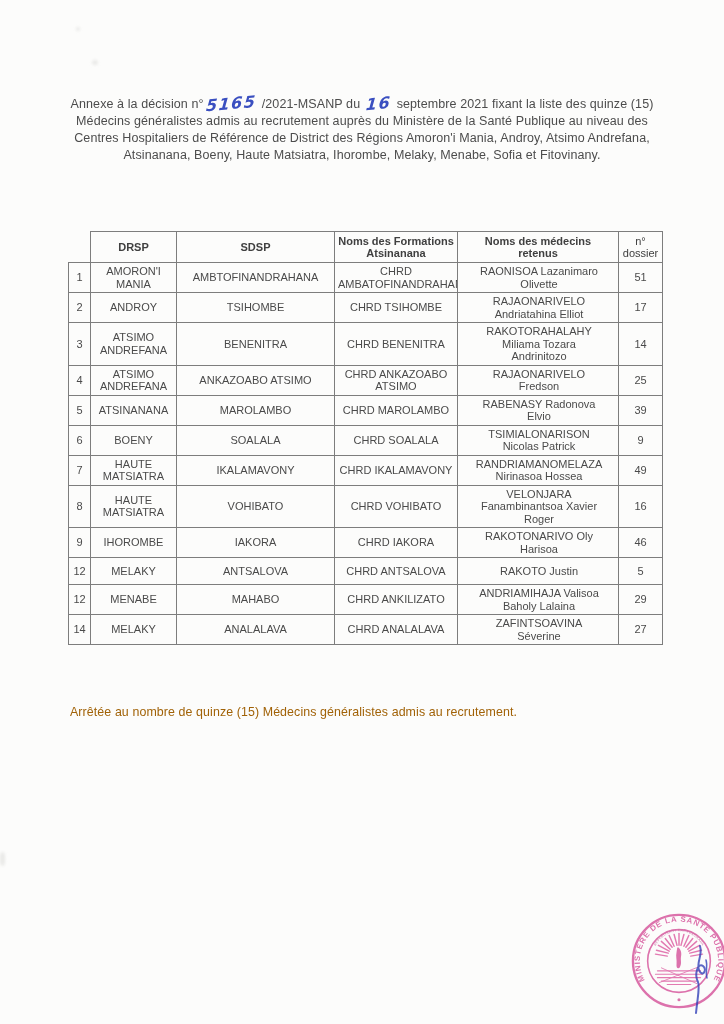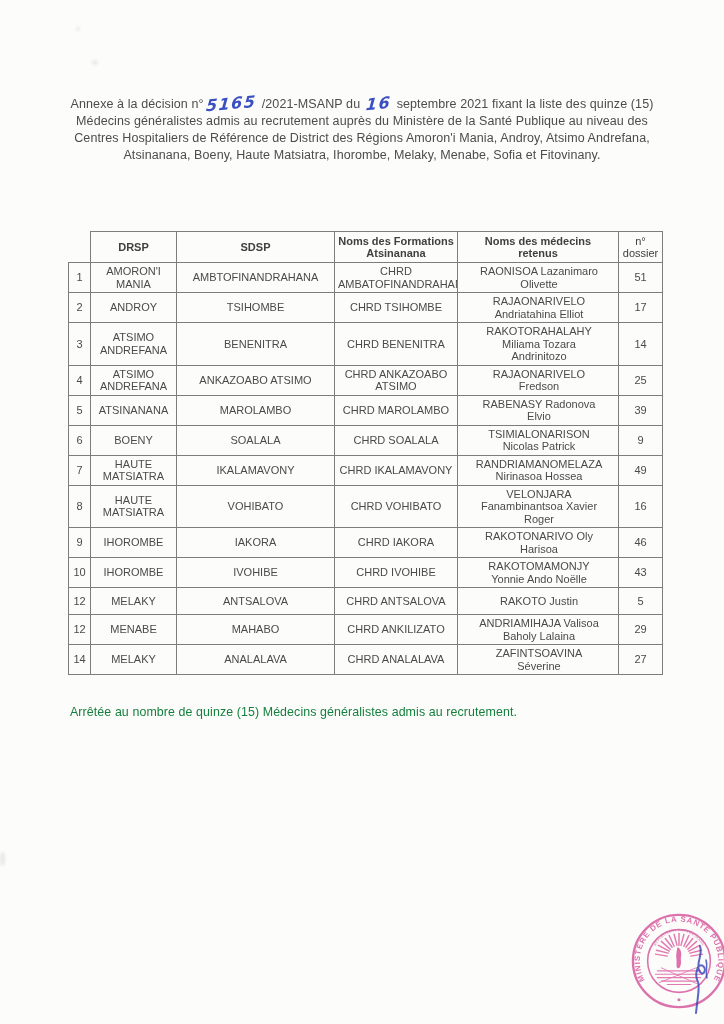--- a/index.html
+++ b/index.html
@@ -31,21 +31,21 @@
   }
   table.doc td{height:22px;}
   table.doc th{font-weight:bold;text-align:center;color:#404040;height:26px;}
   .th-empty{border-top:none !important;border-left:none !important;}
   .th-dossier{font-weight:normal !important;}
   .c-num,.c-drsp,.c-sdsp,.c-formation,.c-dossier{text-align:center;}
   .c-medecin{text-align:center;padding-left:5px !important;}
   
   .footer-note{
     position:absolute;left:70px;top:705px;margin:0;
-    font-size:12.4px;color:#15803d;letter-spacing:.1px;
+    font-size:12.4px;color:#a16207;letter-spacing:.1px;
   }
   
   .stamp{position:absolute;left:630px;top:912px;width:98px;height:98px;
     opacity:.82;filter:blur(.4px);}
   .signature{position:absolute;left:678px;top:942px;width:42px;height:76px;
     opacity:.9;}
   
   .speck{position:absolute;background:#d9d9d6;border-radius:50%;
     filter:blur(1.5px);opacity:.55;}
   .speck.s1{left:92px;top:60px;width:6px;height:5px;}
@@ -171,29 +171,20 @@
           <td class="c-dossier">16</td>
         </tr>
         <tr>
           <td class="c-num">9</td>
           <td class="c-drsp">IHOROMBE</td>
           <td class="c-sdsp">IAKORA</td>
           <td class="c-formation">CHRD IAKORA</td>
           <td class="c-medecin">RAKOTONARIVO Oly
 Harisoa</td>
           <td class="c-dossier">46</td>
-        </tr>
-        <tr>
-          <td class="c-num">10</td>
-          <td class="c-drsp">IHOROMBE</td>
-          <td class="c-sdsp">IVOHIBE</td>
-          <td class="c-formation">CHRD IVOHIBE</td>
-          <td class="c-medecin">RAKOTOMAMONJY
-Yonnie Ando Noëlle</td>
-          <td class="c-dossier">43</td>
         </tr>
         <tr>
           <td class="c-num">12</td>
           <td class="c-drsp">MELAKY</td>
           <td class="c-sdsp">ANTSALOVA</td>
           <td class="c-formation">CHRD ANTSALOVA</td>
           <td class="c-medecin">RAKOTO Justin</td>
           <td class="c-dossier">5</td>
         </tr>
         <tr>

